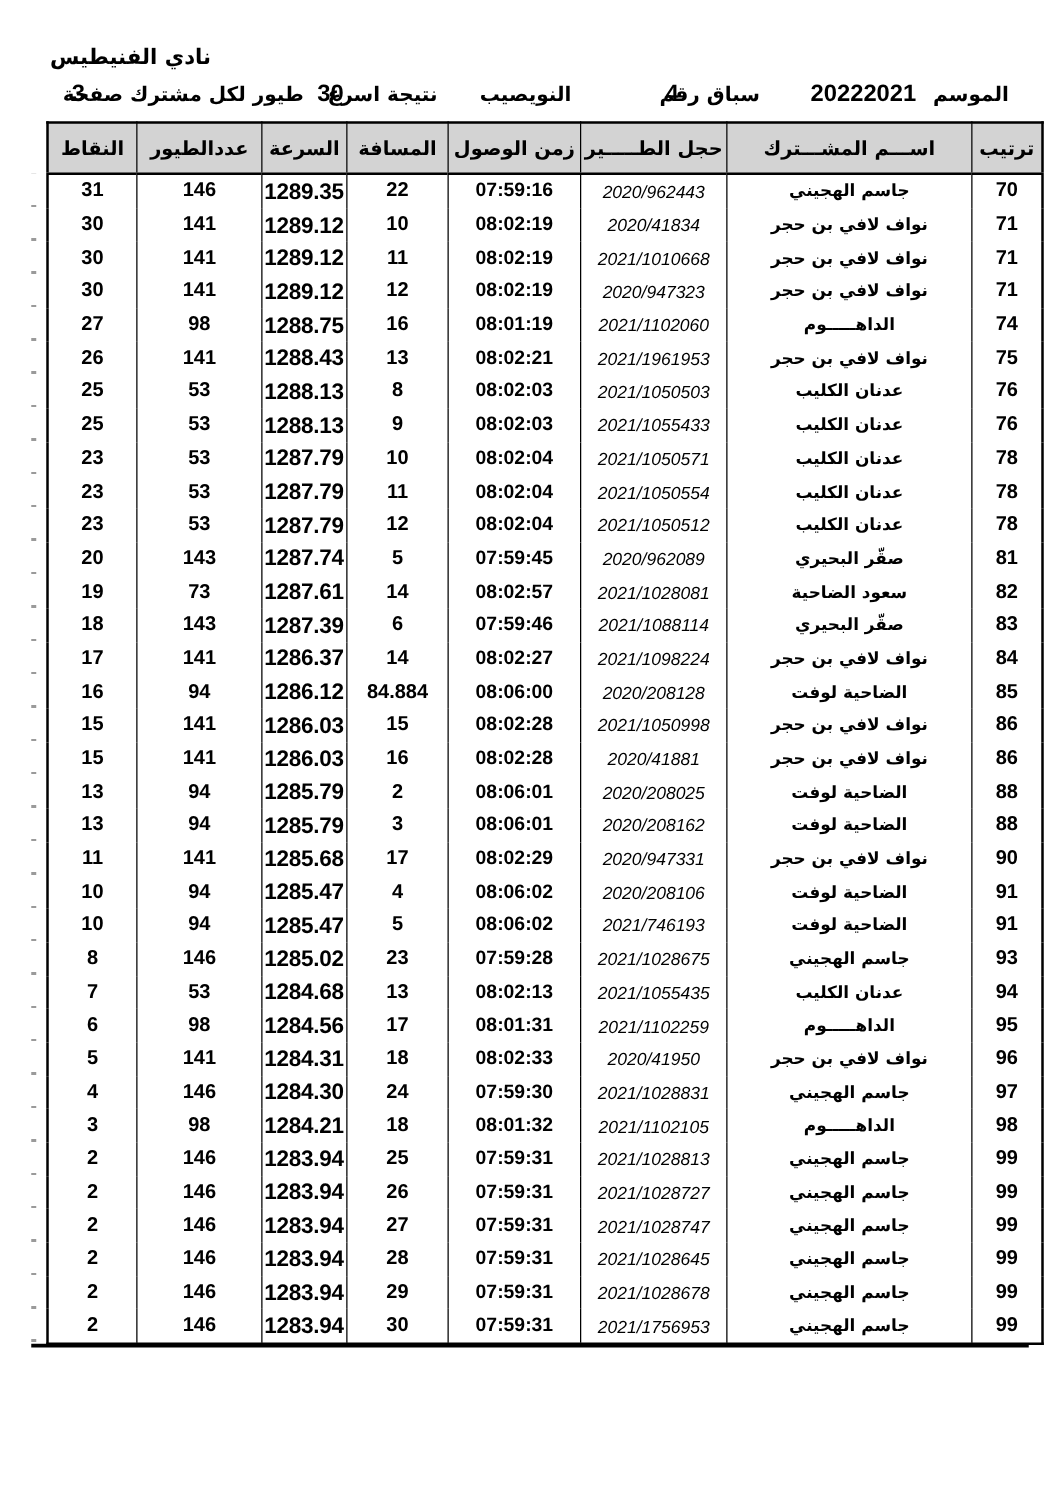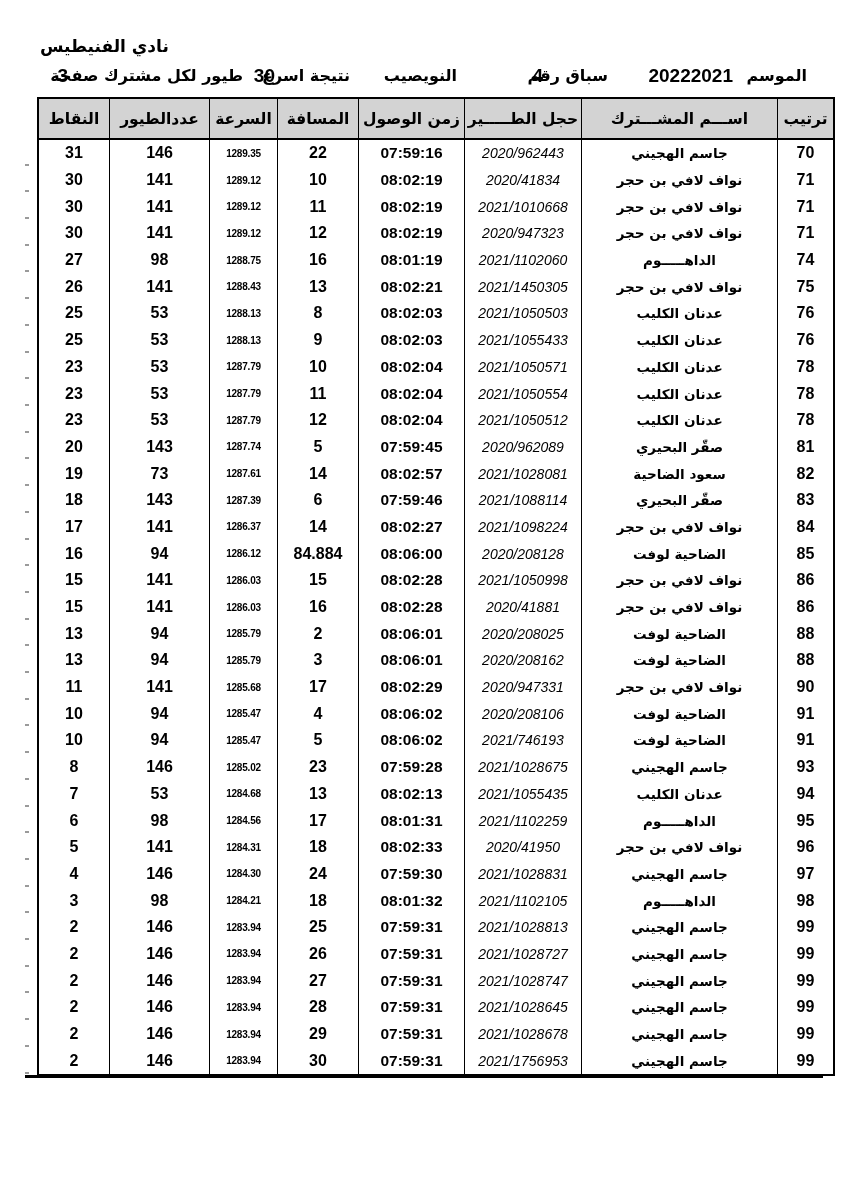--- a/index.html
+++ b/index.html
@@ -49,21 +49,21 @@
   .col-distance{width:76px;}
   .col-speed{width:63px;}
   .col-birds{width:95px;}
   .col-points{width:66px;}
   td.col-rank,td.col-points,td.col-birds,td.col-distance{
     font-family:"Liberation Sans","DejaVu Sans",sans-serif;
     font-weight:bold;font-size:16px;
   }
   td.col-speed{
     font-family:"Liberation Sans","DejaVu Sans",sans-serif;
-    font-weight:bold;font-size:10px;letter-spacing:-0.2px;
+    font-weight:bold;font-size:18px;letter-spacing:-0.2px;
   }
   td.col-time{
     font-family:"Liberation Sans","DejaVu Sans",sans-serif;
     font-weight:bold;font-size:15.5px;direction:ltr;
   }
   td.col-ring{
     font-family:"Liberation Sans","DejaVu Sans",sans-serif;
     font-weight:normal;font-size:14px;direction:ltr;font-style:italic;
   }
   td.col-name{font-size:13.5px;font-weight:bold;}
@@ -154,21 +154,21 @@
         <td class="col-ring">2021/1102060</td>
         <td class="col-time">08:01:19</td>
         <td class="col-distance">16</td>
         <td class="col-speed">1288.75</td>
         <td class="col-birds">98</td>
         <td class="col-points">27</td>
       </tr>
       <tr>
         <td class="col-rank">75</td>
         <td class="col-name">نواف لافي بن حجر</td>
-        <td class="col-ring">2021/1450305</td>
+        <td class="col-ring">2021/1961953</td>
         <td class="col-time">08:02:21</td>
         <td class="col-distance">13</td>
         <td class="col-speed">1288.43</td>
         <td class="col-birds">141</td>
         <td class="col-points">26</td>
       </tr>
       <tr>
         <td class="col-rank">76</td>
         <td class="col-name">عدنان الكليب</td>
         <td class="col-ring">2021/1050503</td>

